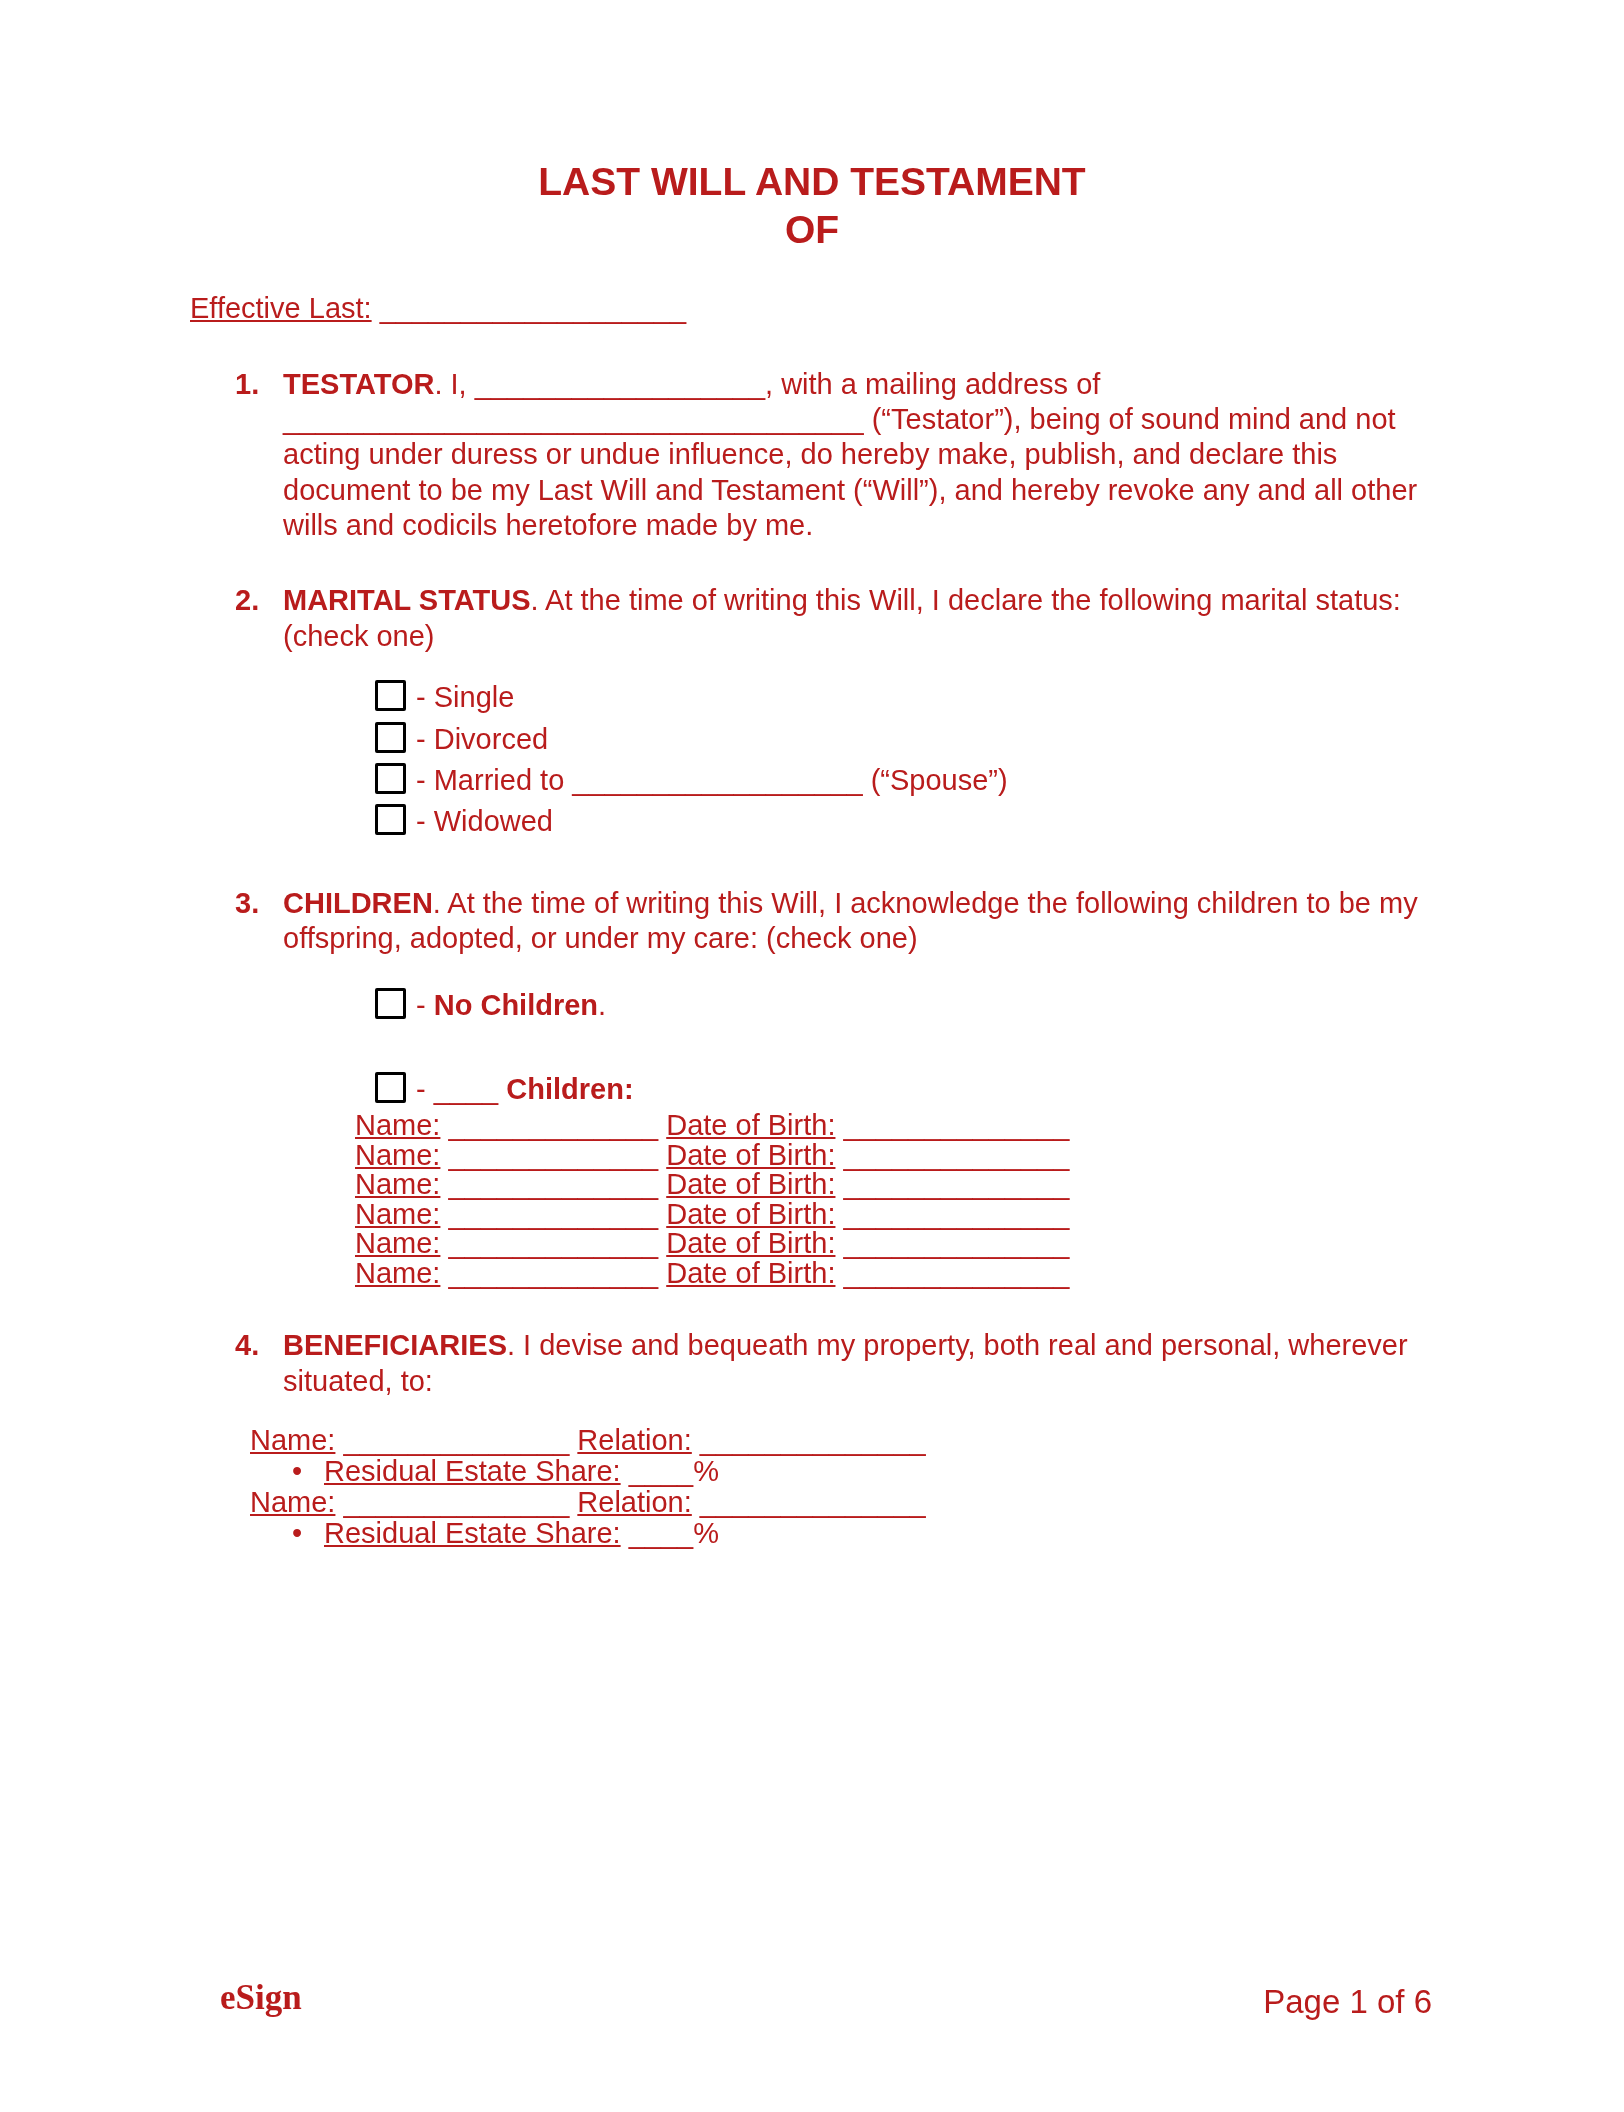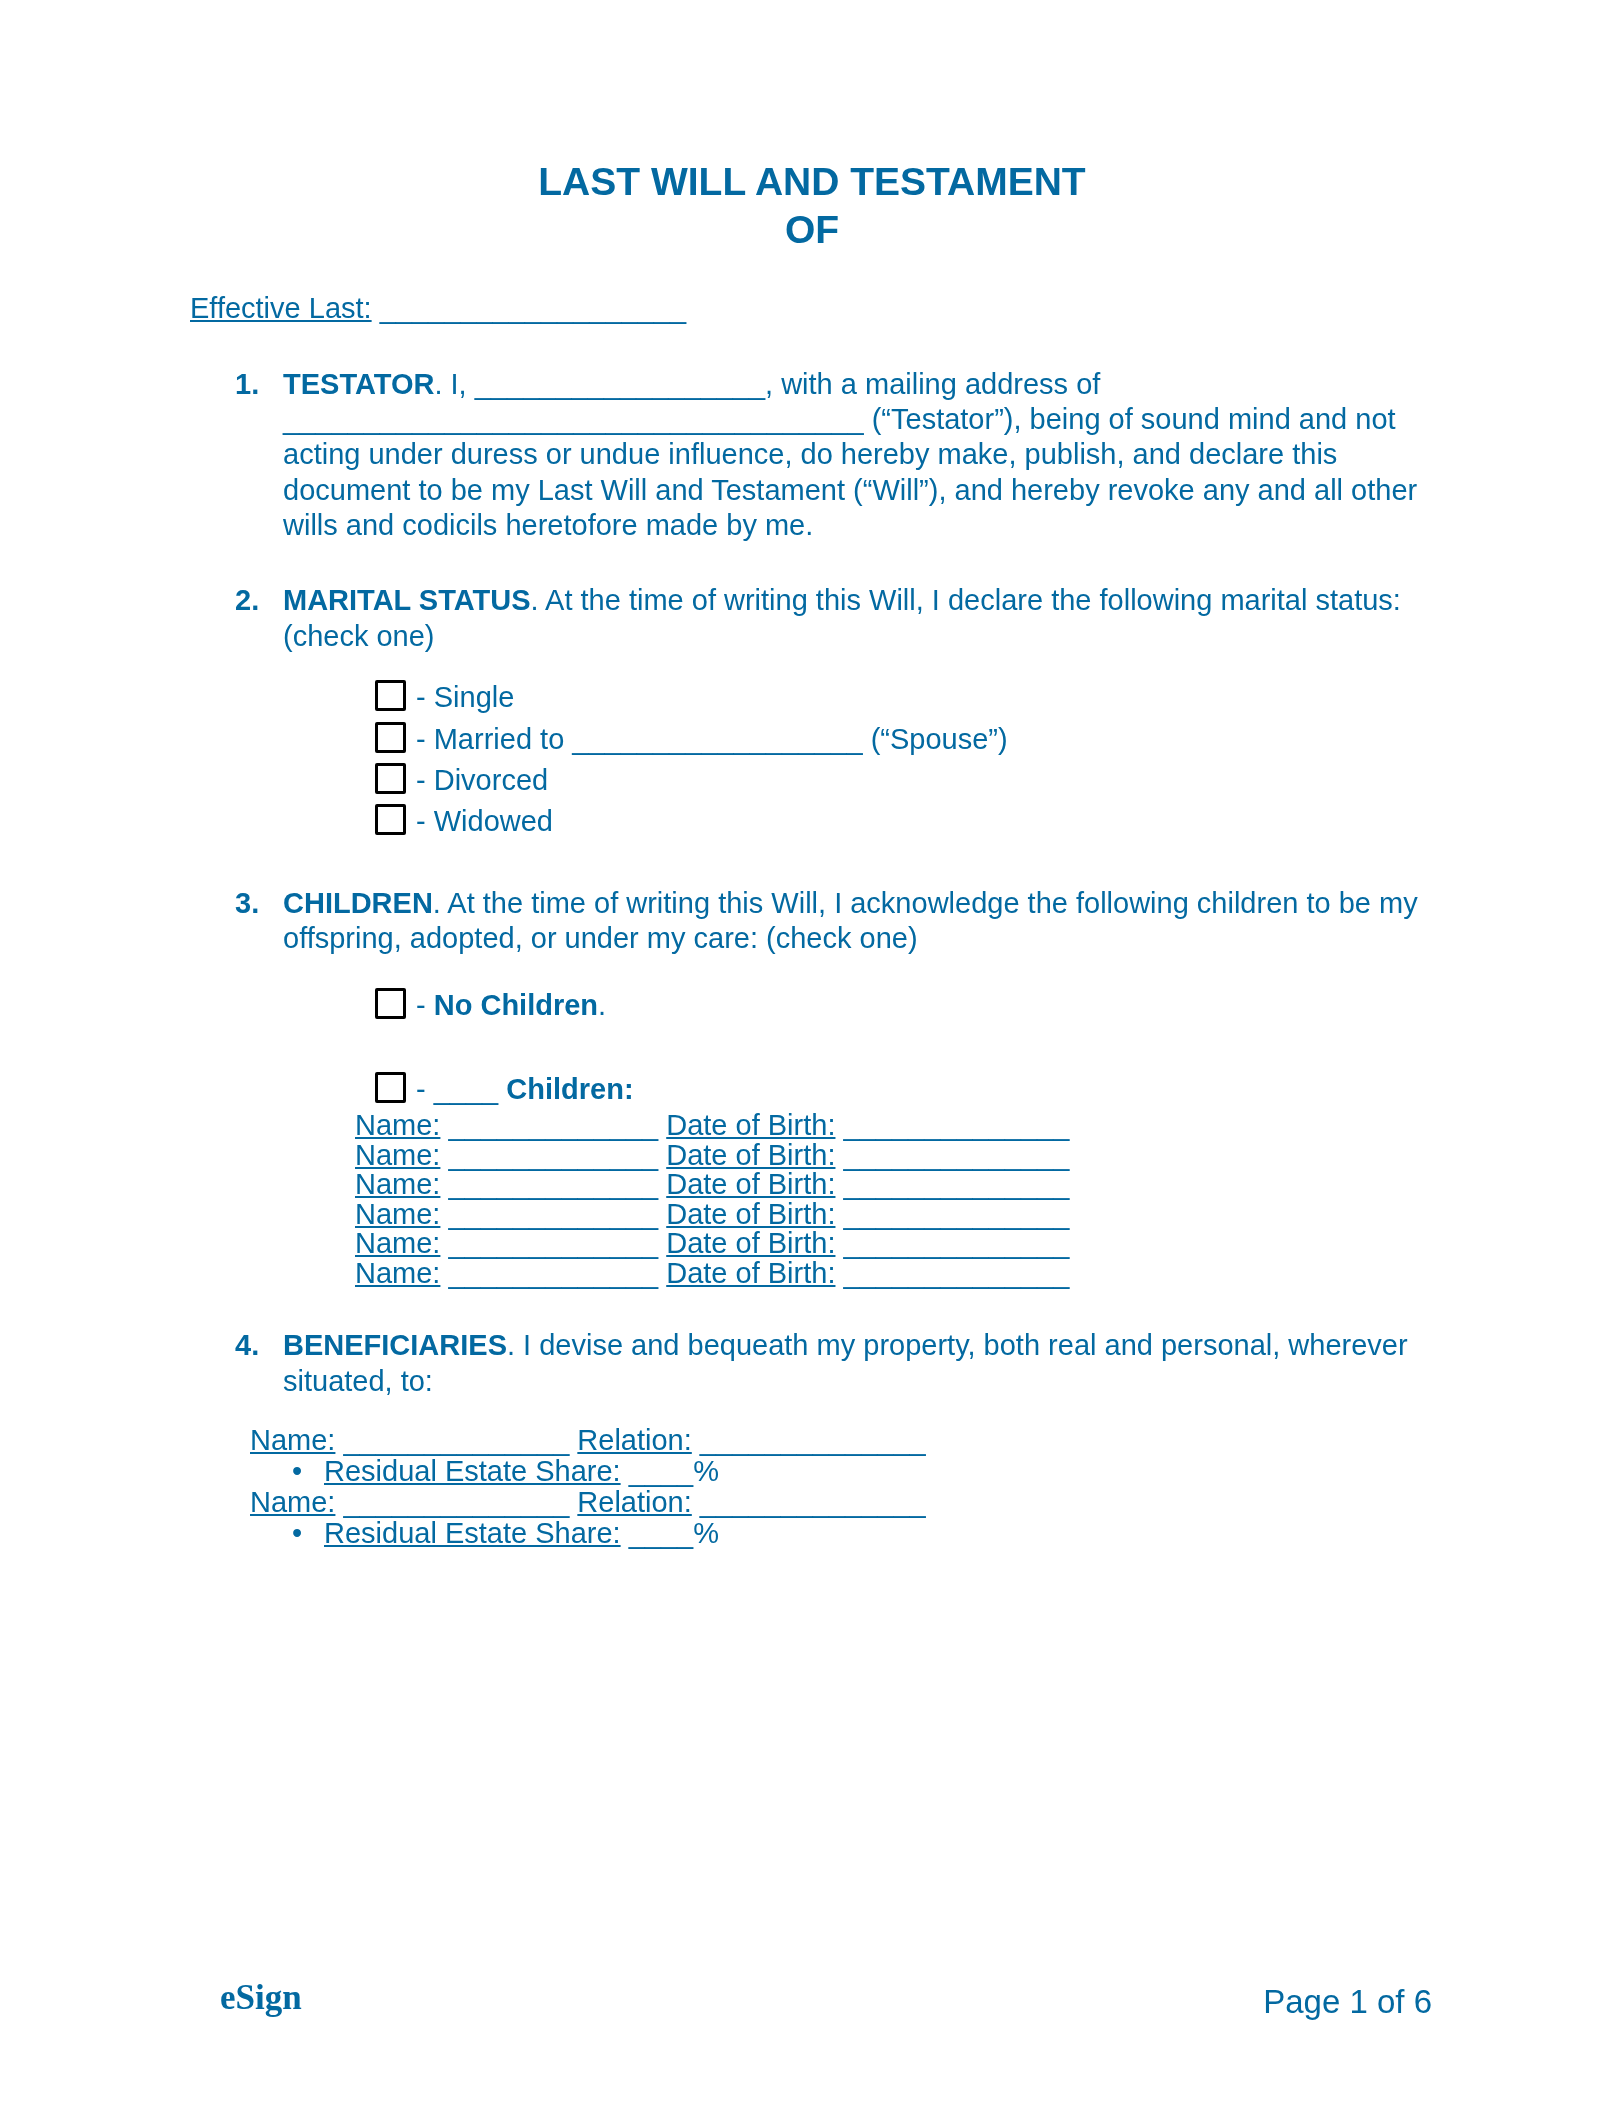--- a/index.html
+++ b/index.html
@@ -1,20 +1,20 @@
 <!DOCTYPE html>
 <html><head>
 <meta charset="utf-8">
 <style>
   html,body{margin:0;padding:0;background:#ffffff;}
   .page{
     width:1624px;height:2112px;position:relative;box-sizing:border-box;
     padding:158px 190px 0 190px;
     font-family:"Liberation Sans","DejaVu Sans",sans-serif;
-    font-size:29px;line-height:1.22;color:#0369a1;overflow:hidden;background:#fff;
+    font-size:29px;line-height:1.22;color:#b91c1c;overflow:hidden;background:#fff;
   }
   .title{margin:0;text-align:center;font-size:39px;font-weight:700;line-height:1.22;}
   .title-blank{text-align:center;margin-top:24px;}
   .effective{margin:38px 0 0 0;}
   .u{text-decoration:underline;}
   .items{margin-left:45px;}
   .item{display:grid;grid-template-columns:48px 1fr;margin-top:40px;}
   .num{font-weight:700;}
   .para{margin:0;}
   b{font-weight:700;}
@@ -64,24 +64,24 @@
       <div class="num">2.</div>
       <div>
         <p class="para">
           <b>MARITAL STATUS</b><span>. At the time of writing this Will, I declare the following marital status: (check one)</span>
         </p>
         <div class="opts">
           <div class="opt">
             <span class="checkbox"></span><span>- Single</span><span></span><span></span>
           </div>
           <div class="opt">
-            <span class="checkbox"></span><span>- Married to </span><span>__________________</span><span> (“Spouse”)</span>
+            <span class="checkbox"></span><span>- Divorced</span><span></span><span></span>
           </div>
           <div class="opt">
-            <span class="checkbox"></span><span>- Divorced</span><span></span><span></span>
+            <span class="checkbox"></span><span>- Married to </span><span>__________________</span><span> (“Spouse”)</span>
           </div>
           <div class="opt">
             <span class="checkbox"></span><span>- Widowed</span><span></span><span></span>
           </div>
         </div>
       </div>
     </div>
 
     <div class="item">
       <div class="num">3.</div>

